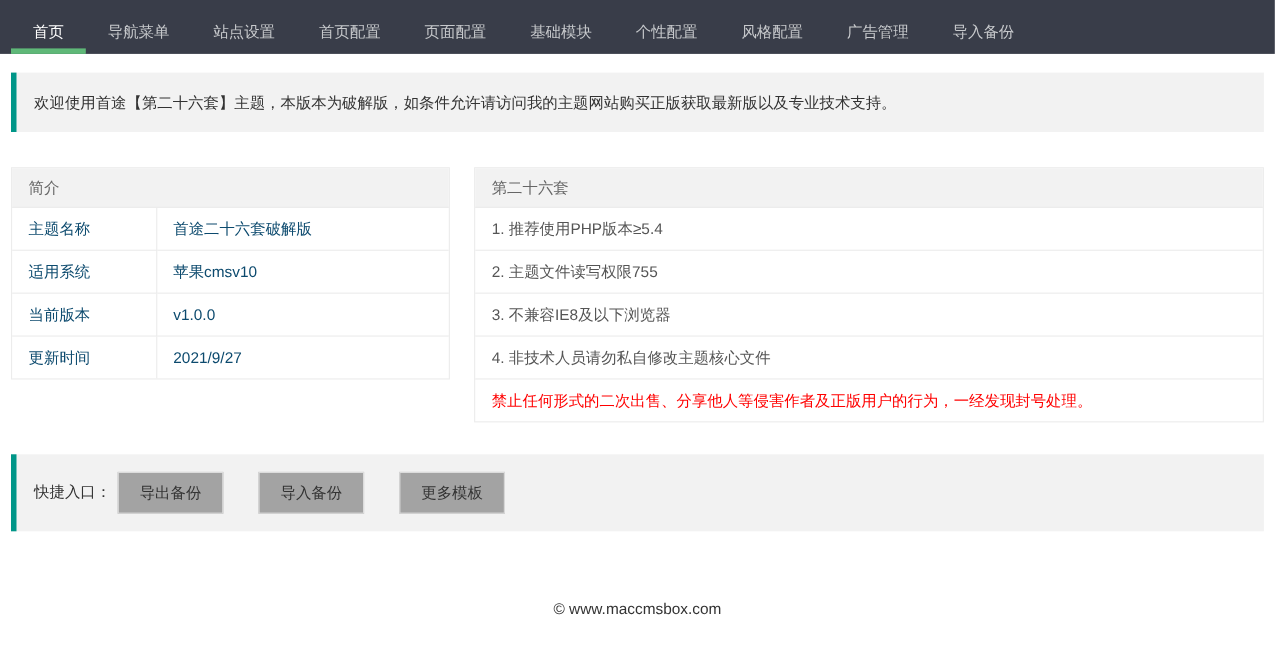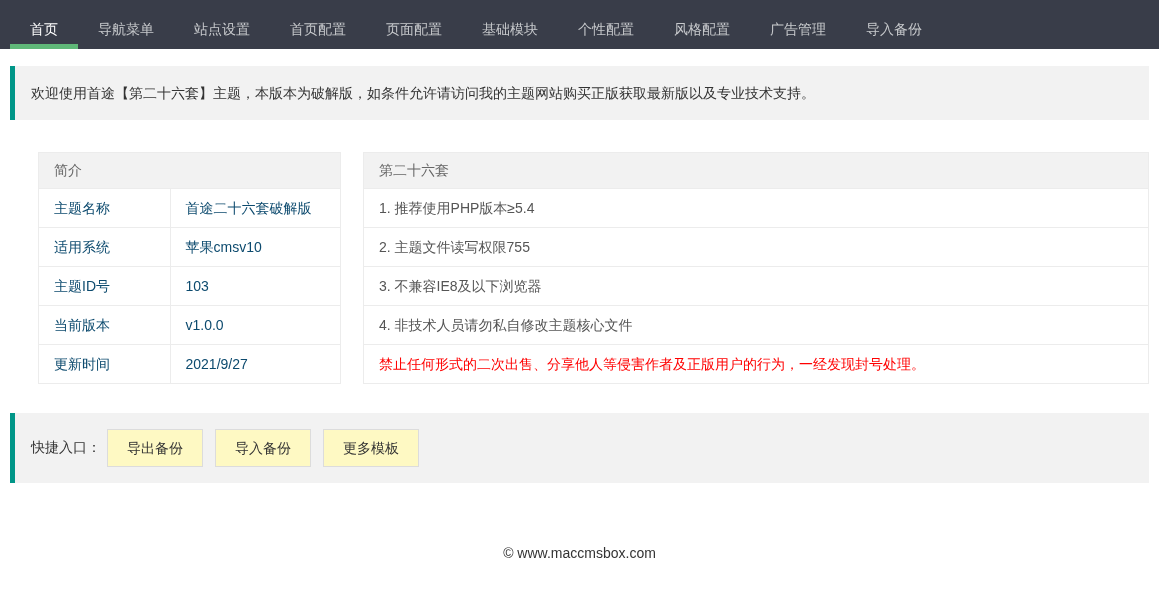--- a/index.html
+++ b/index.html
@@ -55,21 +55,21 @@
   
   .panels{
     display:flex;
     gap:22px;
     margin-top:32px;
     align-items:flex-start;
   }
   .panel{
     border:1px solid #ececec;
   }
-  .panel-left{width:303px;flex:none;margin-left:28px;}
+  .panel-left{width:399px;flex:none;}
   .panel-right{flex:1;}
   .panel-header{
     background:#f2f2f2;
     color:#666;
     padding:9px 15px;
     border-bottom:1px solid #ececec;
     line-height:17px;
   }
   table.intro-table{
     width:100%;
@@ -105,24 +105,24 @@
   }
   .quick .quick-label{
     color:#333;
     margin-right:6px;
     line-height:36px;
   }
   .quick button{
     font-family:inherit;
     font-size:14px;
     color:#333;
-    background:#fef9c3;
+    background:#a3a3a3;
     border:1px solid #dcdcdc;
     padding:10px 19px;
-    margin-right:12px;
+    margin-right:32px;
     cursor:pointer;
     line-height:16px;
   }
   
   .footer{
     margin-top:62px;
     text-align:center;
     color:#333;
     font-size:14px;
   }
@@ -157,24 +157,20 @@
         <tbody>
           <tr>
             <td class="lbl">主题名称</td>
             <td>首途二十六套破解版</td>
           </tr>
           <tr>
             <td class="lbl">适用系统</td>
             <td>苹果cmsv10</td>
           </tr>
           <tr>
-            <td class="lbl">主题ID号</td>
-            <td>103</td>
-          </tr>
-          <tr>
             <td class="lbl">当前版本</td>
             <td>v1.0.0</td>
           </tr>
           <tr>
             <td class="lbl">更新时间</td>
             <td>2021/9/27</td>
           </tr>
         </tbody>
       </table>
     </div>

